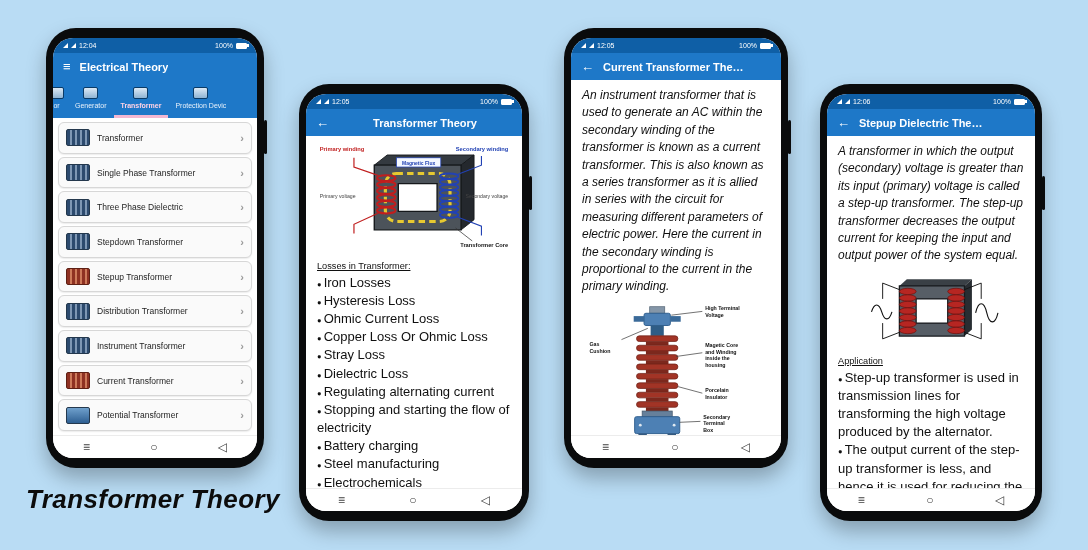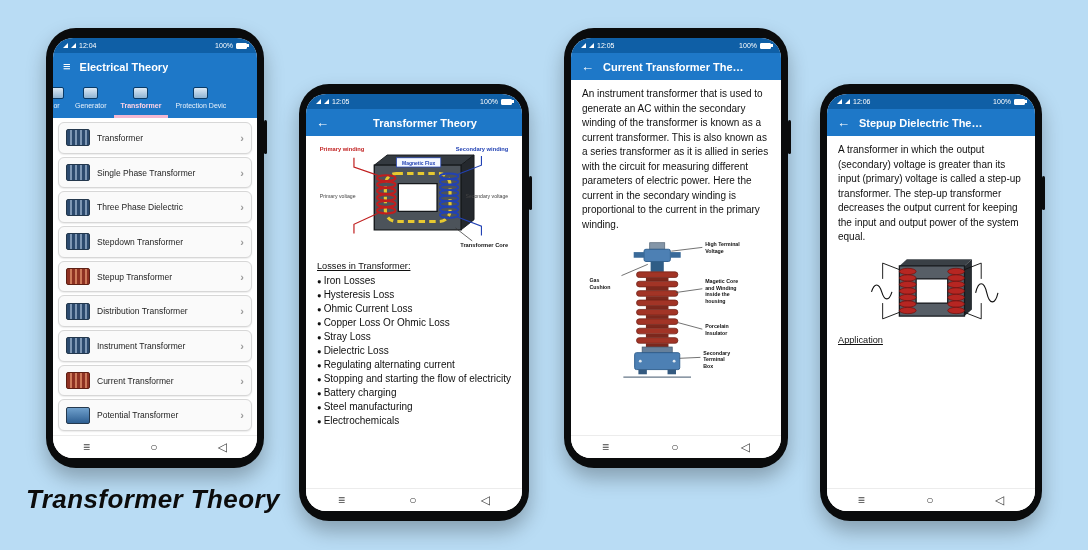--- a/index.html
+++ b/index.html
@@ -63,23 +63,23 @@
     background:repeating-linear-gradient(90deg,#8f3122 0 3px,#cd7a5a 3px 5px); border-color:#5e2014; }
   .row:nth-child(9) .row-ic { background:linear-gradient(180deg,#6fa0cc,#2e5f92); }
   .row-label { flex:1; font-size:8.5px; color:#1d1d1d; }
   .chev { color:#9a9a9a; font-size:11px; font-weight:bold; }
   .navbar {
     flex:none; height:22px; border-top:1px solid #ececec; display:flex; align-items:center;
     justify-content:space-around; color:#3c3c3c; font-size:12px; background:#fff;
   }
   .navbar span { line-height:1; cursor:pointer; }
   .content { flex:1; overflow:hidden; padding:7px 11px 4px; color:#101010; }
-  .para { font-size:10px; line-height:1.45; margin:0 0 6px; }
+  .para { font-size:12px; line-height:1.45; margin:0 0 6px;font-style:italic; }
   .sec-title { font-size:9.2px; line-height:1.4; margin:2px 0 1px;text-decoration:underline; }
-  .bullets div { font-size:10px; line-height:1.4; }
+  .bullets div { font-size:13px; line-height:1.4; }
   .bullets div::before { content:"● "; font-size:7.5px; }
   .diag { width:100%; display:block; margin:0 0 4px; }
 </style>
 </head>
 <body>
 
 <div class="canvas">
 
   <div class="phone" style="left:46px; top:28px; width:218px; height:440px;">
     <div class="screen">
@@ -370,20 +370,24 @@
             <ellipse cx="127" cy="50" rx="9" ry="3.4"></ellipse>
               <ellipse cx="127" cy="57" rx="9" ry="3.4"></ellipse>
             <ellipse cx="127" cy="64" rx="9" ry="3.4"></ellipse>
           </g>
           <path d="M66,20 L48,13 M66,66 L48,73 M48,13 L48,30 M48,56 L48,73" stroke="#111" stroke-width="1" fill="none"></path>
           <path d="M136,20 L154,13 M136,66 L154,73 M154,13 L154,30 M154,56 L154,73" stroke="#111" stroke-width="1" fill="none"></path>
           <path d="M36,44 c3,-10 8,-10 11,0 c3,10 8,10 11,0" stroke="#111" stroke-width="1.2" fill="none"></path>
           <path d="M148,45 c3,-13 9,-13 12,0 c3,13 9,13 12,0" stroke="#111" stroke-width="1.2" fill="none"></path>
         </svg>
         <div class="sec-title">Application</div>
+        <div class="bullets">
+          <div>Step-up transformer is used in transmission lines for transforming the high voltage produced by the alternator.</div>
+          <div>The output current of the step-up transformer is less, and hence it is used for reducing the power loss.</div>
+        </div>
       </div>
       <div class="navbar">
         <span>≡</span>
         <span>○</span>
         <span>◁</span>
       </div>
     </div>
   </div>
 
   <div class="main-title">Transformer Theory</div>

